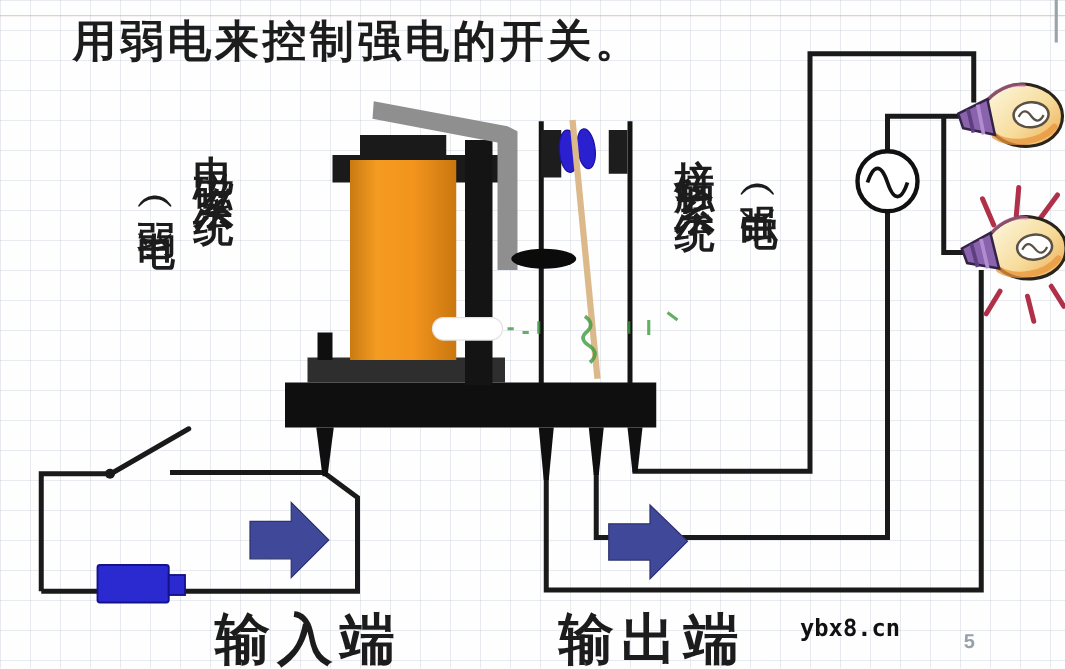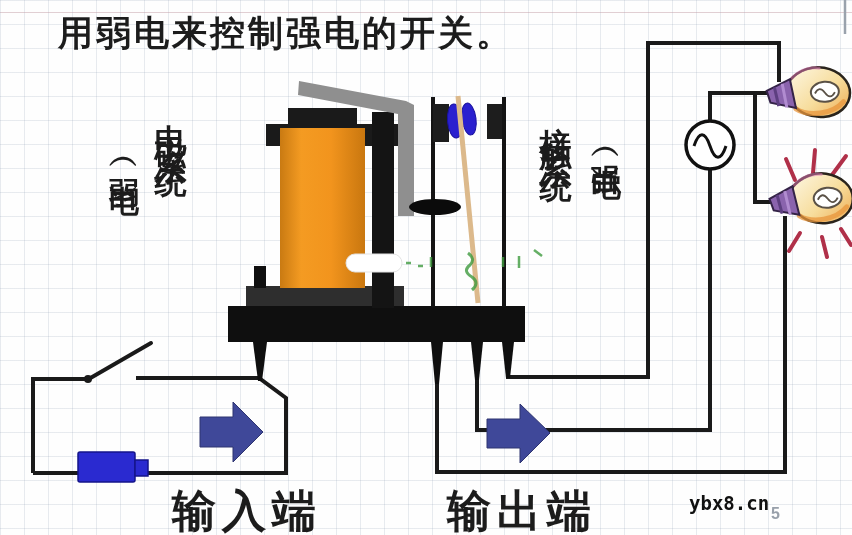--- a/index.html
+++ b/index.html
@@ -28,21 +28,21 @@
   .v-weak{left:103px;top:147px;font-size:30px;letter-spacing:7px;}
   .v-emag{left:149px;top:99px;font-size:32px;letter-spacing:13px;}
   .v-contact{left:534px;top:101px;font-size:32px;letter-spacing:14px;}
   .v-strong{left:585px;top:137px;font-size:30px;letter-spacing:4px;}
   .hlabel{
     position:absolute;font-size:44px;font-weight:600;letter-spacing:6px;color:#1c1c1c;white-space:nowrap;
   }
   .h-input{left:172px;top:482px;}
   .h-output{left:447px;top:482px;}
   .watermark{
-    position:absolute;left:689px;top:492px;
+    position:absolute;left:640px;top:492px;
     font-family:"DejaVu Sans Mono","Liberation Mono",monospace;
     font-size:19px;font-weight:bold;color:#111;
   }
   .pagenum{
     position:absolute;left:771px;top:505px;font-size:16px;color:#98a0aa;font-weight:600;
   }
   svg{position:absolute;inset:0;}
 </style>
 </head>
 <body>

